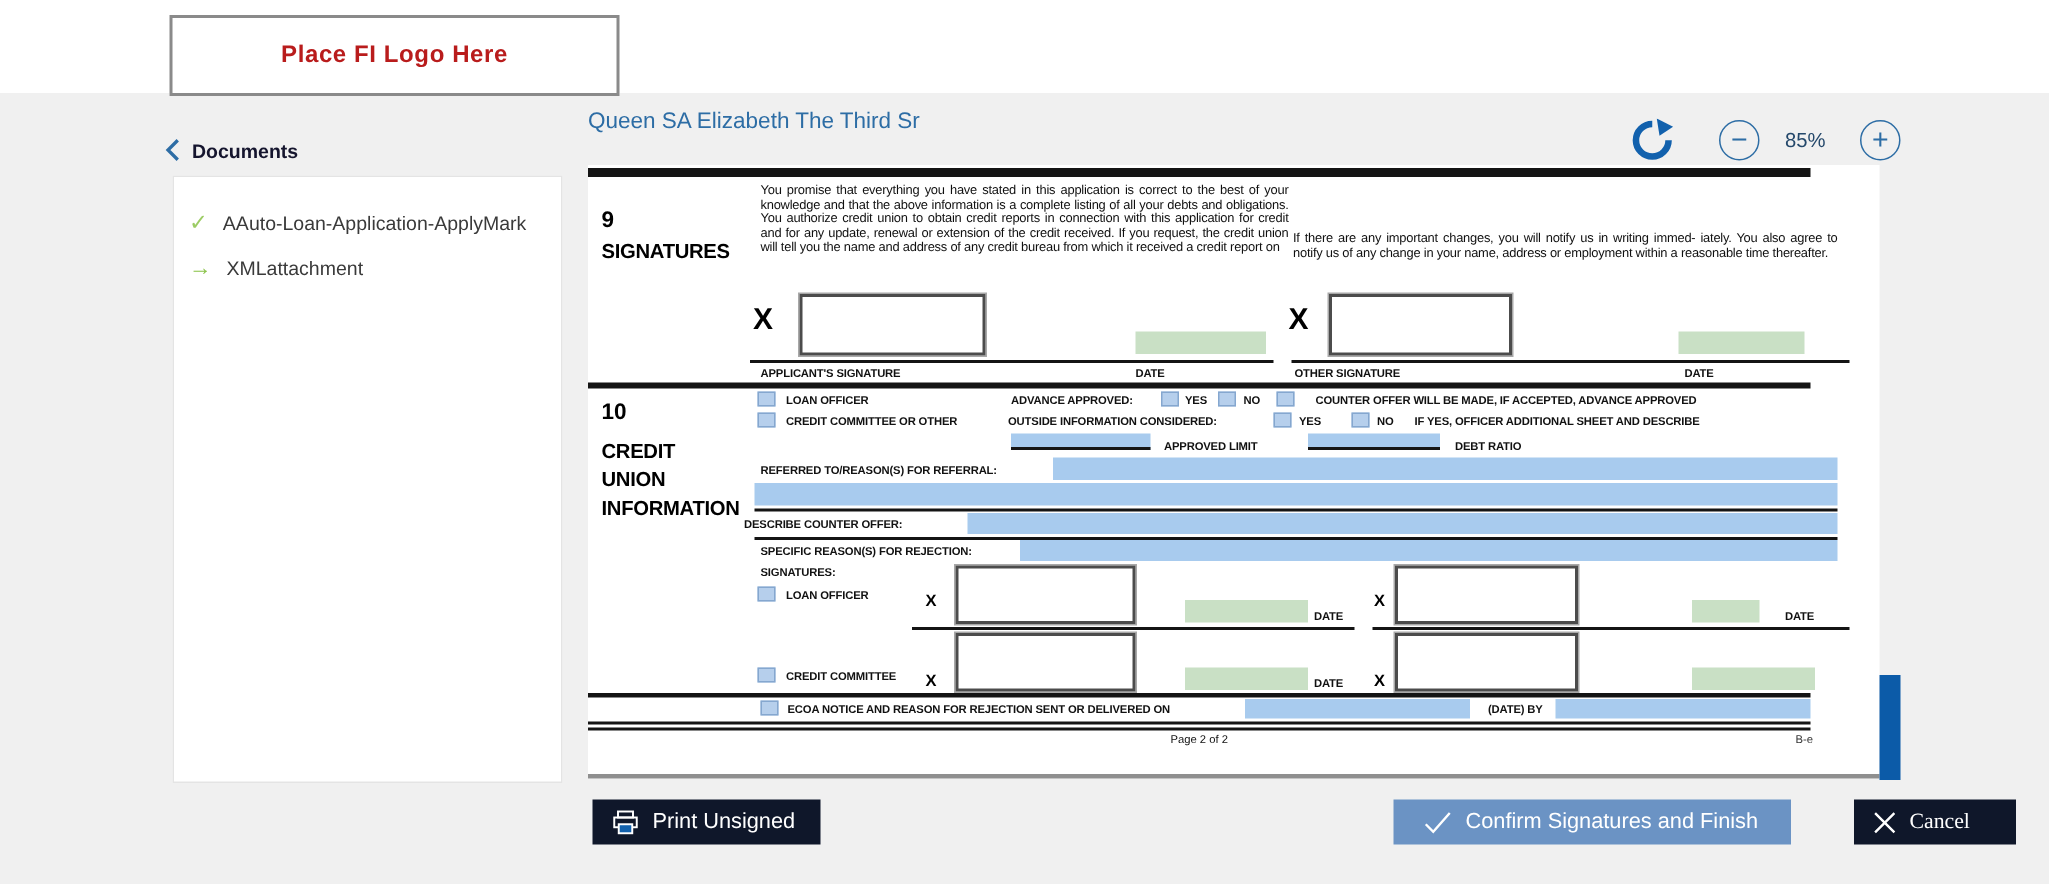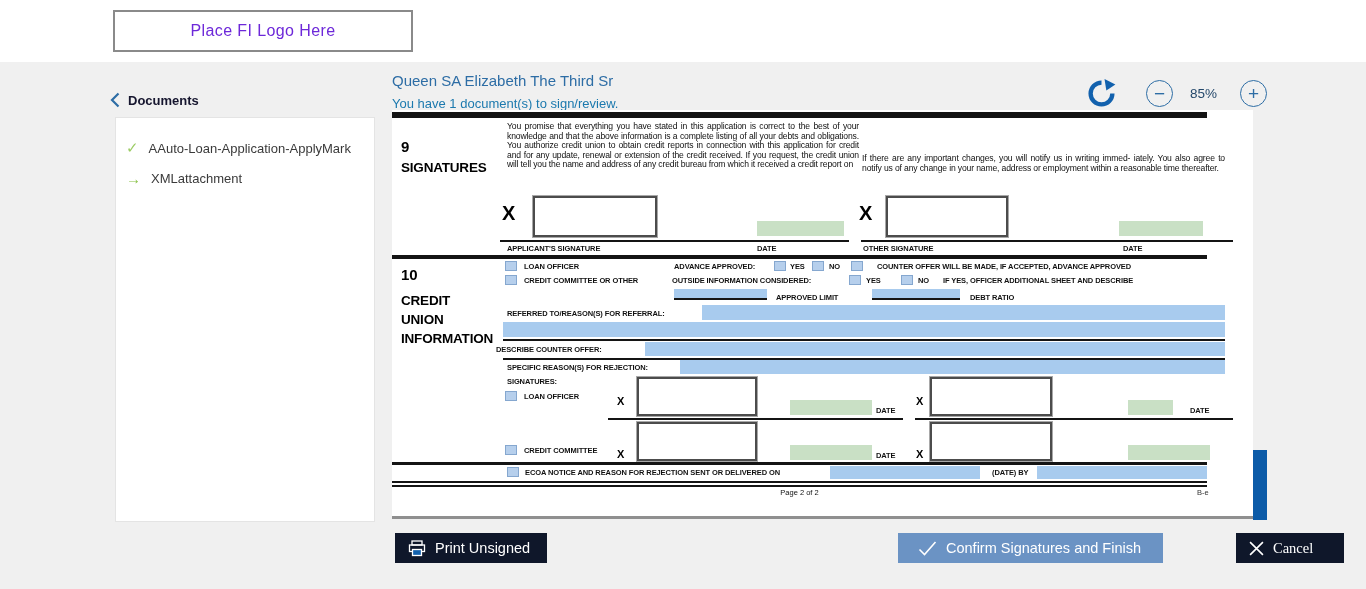--- a/index.html
+++ b/index.html
@@ -1,23 +1,23 @@
 <!DOCTYPE html>
 <html><head>
 <meta charset="utf-8">
 <style>
   *{box-sizing:border-box;margin:0;padding:0;}
   body{margin:0;font-family:"Liberation Sans",sans-serif;background:#f0f0f0;}
   .app{position:relative;width:1366px;height:589px;background:#f0f0f0;overflow:hidden;}
 
   
   .topbar{position:absolute;left:0;top:0;width:1366px;height:62px;background:#ffffff;}
-  .logo-box{position:absolute;left:113px;top:10px;width:300px;height:42px;background:#fff;
+  .logo-box{position:absolute;left:113px;top:10px;width:300px;height:54px;background:#fff;
     border:2px solid #8a8a8a;display:flex;align-items:center;justify-content:center;
-    font-size:16px;color:#6d28d9;letter-spacing:.4px;}
+    font-size:16px;color:#b91c1c;letter-spacing:.4px;font-weight:bold;}
 
   
   .docs-header{position:absolute;left:110px;top:92px;display:flex;align-items:center;gap:8px;cursor:pointer;}
   .docs-title{font-size:13px;font-weight:bold;color:#15152e;}
   .docs-panel{position:absolute;left:115px;top:117px;width:260px;height:405px;background:#fff;border:1px solid #e4e4e4;}
   .doc-item{position:absolute;left:10px;display:flex;align-items:center;gap:10px;font-size:13px;color:#3a3a3a;cursor:pointer;white-space:nowrap;}
   .doc-check{color:#9ccc65;font-size:15px;}
   .doc-arrow{color:#8bc34a;font-size:15px;}
 
   
@@ -79,21 +79,20 @@
       <span class="doc-check">✓</span>
       <span>AAuto-Loan-Application-ApplyMark</span>
     </div>
     <div class="doc-item" style="top:52px;">
       <span class="doc-arrow">→</span>
       <span>XMLattachment</span>
     </div>
   </div>
 
   <div class="viewer-title">Queen SA Elizabeth The Third Sr</div>
-  <div class="viewer-sub">You have 1 document(s) to sign/review.</div>
 
   <div class="rotate-btn">
     <svg width="29" height="29" viewBox="0 0 24 24">
       <path d="M12 3 A 9 9 0 1 0 21 12" fill="none" stroke="#1261ad" stroke-width="3.6"></path>
       <polygon points="14.5,0 23.5,4.5 16,9.5" fill="#1261ad"></polygon>
     </svg>
   </div>
   <div class="circle-btn" style="left:1146px;top:80px;">
     <span>−</span>
   </div>
@@ -213,21 +212,21 @@
 
   <div class="btn btn-dark" style="left:395px;width:152px;">
     <svg width="18" height="17" viewBox="0 0 18 17">
       <rect x="4" y="1" width="10" height="4" fill="none" stroke="#fff" stroke-width="1.3"></rect>
       <rect x="1.5" y="5" width="15" height="6.5" fill="none" stroke="#fff" stroke-width="1.3"></rect>
       <rect x="4.5" y="9.5" width="9" height="6" fill="#1261ad" stroke="#fff" stroke-width="1.3"></rect>
     </svg>
     <span>Print Unsigned</span>
   </div>
 
-  <div class="btn btn-light" style="left:898px;width:265px;padding-left:20px;">
+  <div class="btn btn-light" style="left:929px;width:265px;padding-left:20px;">
     <svg width="19" height="15" viewBox="0 0 19 15">
       <polyline points="1.5,8.5 6.5,13.5 17.5,1" fill="none" stroke="#fff" stroke-width="1.6"></polyline>
     </svg>
     <span>Confirm Signatures and Finish</span>
   </div>
 
   <div class="btn btn-dark" style="left:1236px;width:108px;font-family:Liberation Serif, serif;">
     <svg width="15" height="15" viewBox="0 0 14 14">
       <path d="M1 1 L13 13 M13 1 L1 13" stroke="#fff" stroke-width="1.5"></path>
     </svg>

